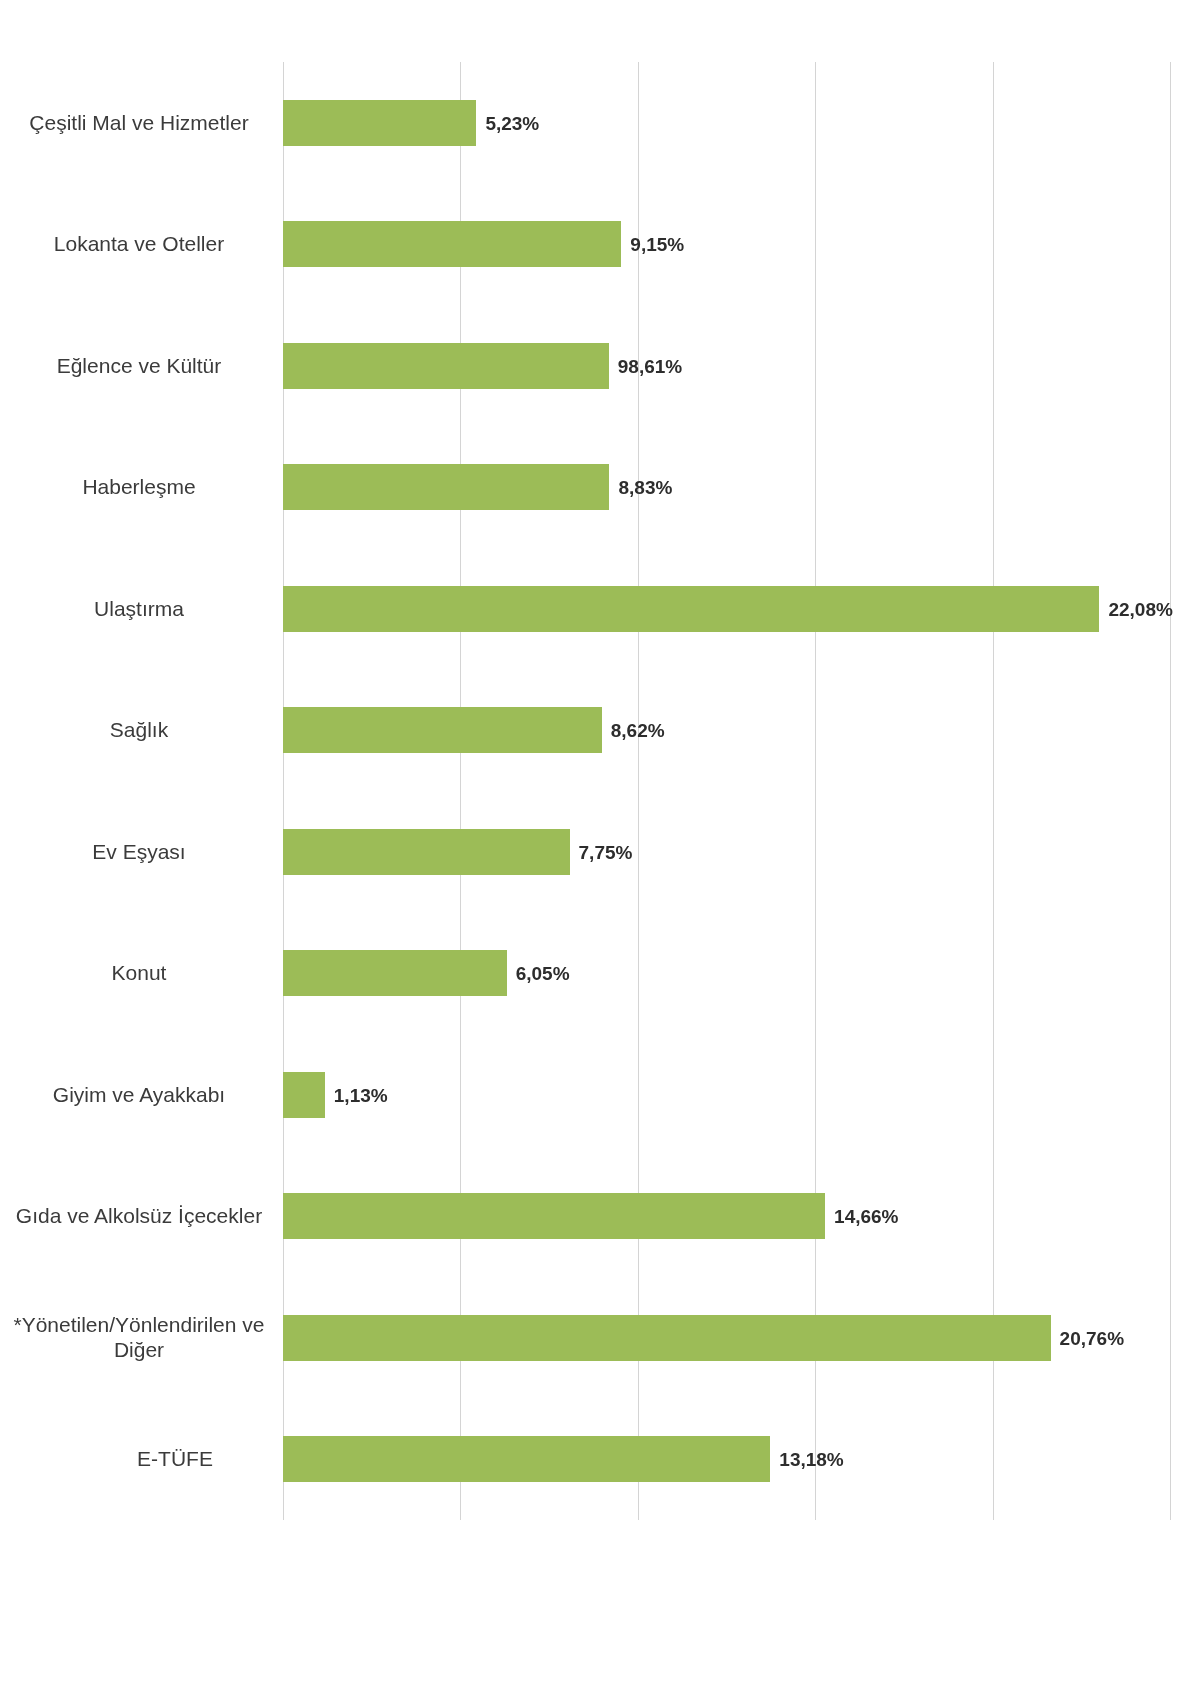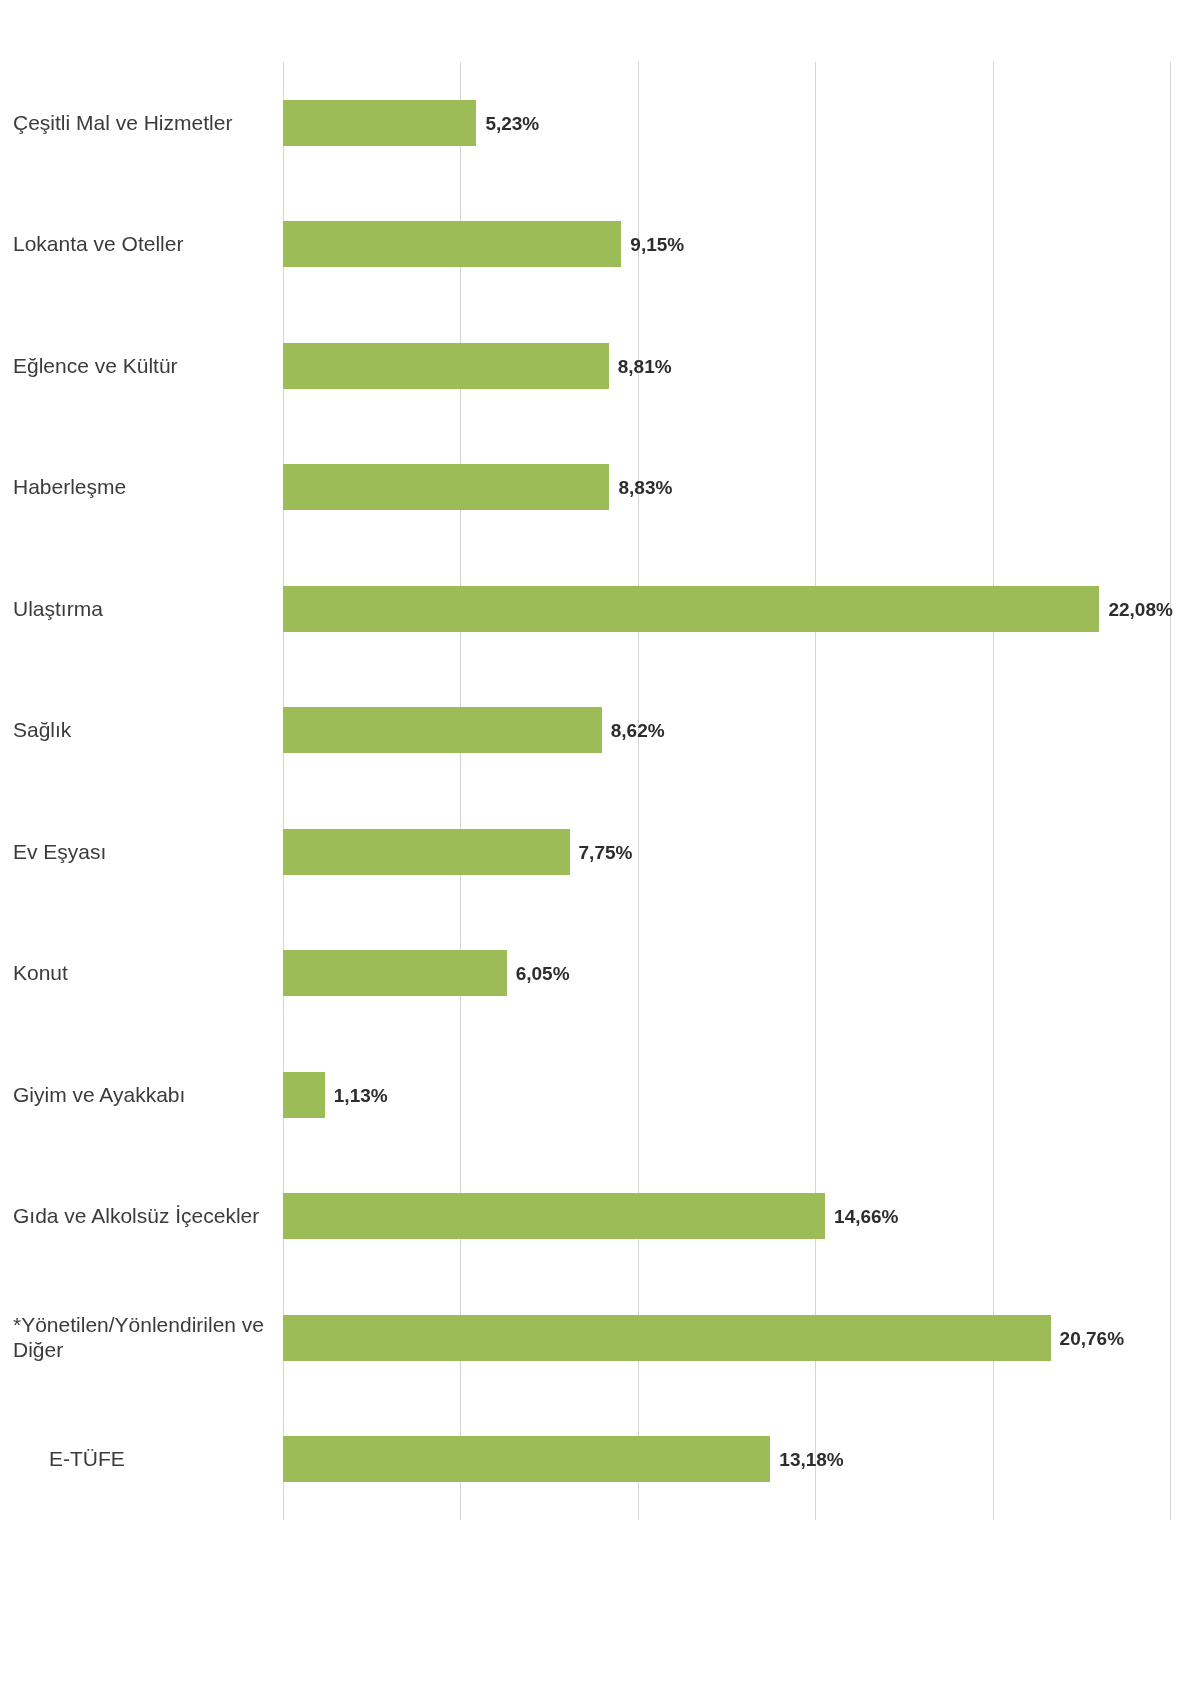--- a/index.html
+++ b/index.html
@@ -57,21 +57,21 @@
     left: 0;
     width: 1200px;
     display: flex;
     align-items: center;
   }
 
   .cat-label {
     position: absolute;
     right: 917px; 
     width: 270px;
-    text-align: left;
+    text-align: center;
     padding-right: 18px;
     box-sizing: border-box;
     font-size: 21px;
     line-height: 1.22;
     color: #3b3b3b;
     font-weight: 400;
     white-space: pre-line;
   }
 
   .bar {
@@ -122,21 +122,21 @@
         <div class="value-label" style="left: 485.383px; top: 50%; transform: translateY(-50%);">5,23%</div>
       </div>
       <div class="bar-row" style="top: 159.25px; height: 46px;">
         <div class="cat-label" style="top: 50%; transform: translateY(-50%);">Lokanta ve Oteller</div>
         <div class="bar" style="left: 283px; width: 338.329px; background: rgb(156, 188, 87);"></div>
         <div class="value-label" style="left: 630.329px; top: 50%; transform: translateY(-50%); text-align: right;">9,15%</div>
       </div>
       <div class="bar-row" style="top: 280.75px; height: 46px;">
         <div class="cat-label" style="top: 50%; transform: translateY(-50%);">Eğlence ve Kültür</div>
         <div class="bar" style="left: 283px; width: 325.757px; background: rgb(156, 188, 87);"></div>
-        <div class="value-label" style="left: 617.757px; top: 50%; transform: translateY(-50%);">8,81%</div>
+        <div class="value-label" style="left: 617.757px; top: 50%; transform: translateY(-50%);">98,61%</div>
       </div>
       <div class="bar-row" style="top: 402.25px; height: 46px;">
         <div class="cat-label" style="top: 50%; transform: translateY(-50%);">Haberleşme</div>
         <div class="bar" style="left: 283px; width: 326.496px; background: rgb(156, 188, 87);"></div>
         <div class="value-label" style="left: 618.496px; top: 50%; transform: translateY(-50%);">8,83%</div>
       </div>
       <div class="bar-row" style="top: 523.75px; height: 46px;">
         <div class="cat-label" style="top: 50%; transform: translateY(-50%);">Ulaştırma</div>
         <div class="bar" style="left: 283px; width: 816.426px; background: rgb(156, 188, 87);"></div>
         <div class="value-label" style="left: 1108.43px; top: 50%; transform: translateY(-50%);">22,08%</div>

